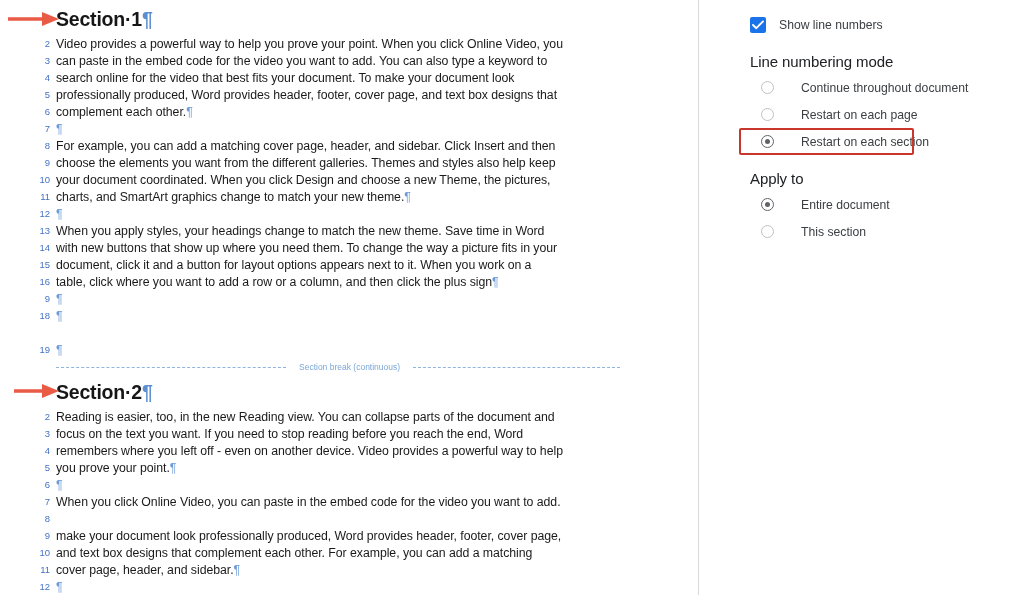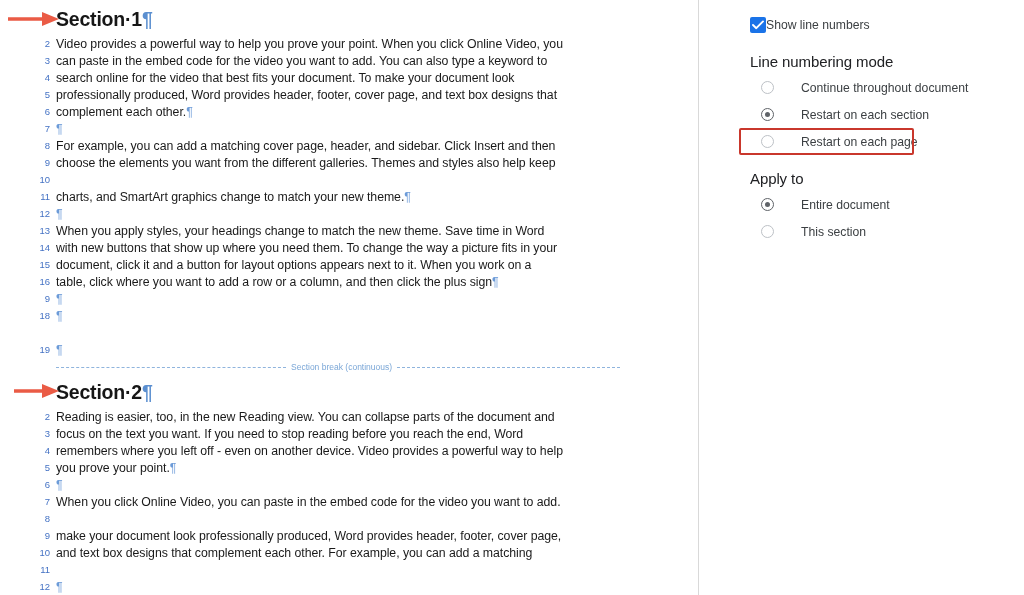--- a/index.html
+++ b/index.html
@@ -95,21 +95,21 @@
   
   .sec-break {
     display: flex;
     align-items: center;
     height: 16px;
     padding-left: 56px;
     padding-right: 78px;
     box-sizing: border-box;
     font-size: 8.5px;
     color: #7ba7d7;
-    gap: 0;
+    gap: 8px;
   }
   .sec-break .dashL {
     flex: 0 0 230px;
     border-top: 1px dashed #8fb4dd;
     height: 0;
   }
   .sec-break .sb-label {
     padding: 0 5px;
     white-space: nowrap;
     font-family: "Liberation Sans", sans-serif;
@@ -174,20 +174,21 @@
     position: absolute;
     left: 51px;
     top: 0;
     width: 270px;
   }
 
   .chk-row {
     display: flex;
     align-items: center;
     margin-top: 17px;
+    gap: 13px;
   }
   .checkbox {
     width: 16px;
     height: 16px;
     min-width: 16px;
     background: #1a73e8;
     border-radius: 2px;
     position: relative;
   }
   .checkbox svg {
@@ -303,20 +304,21 @@
           <div class="doc-line">
             <span class="ln">8</span>
             <span class="ltext">For example, you can add a matching cover page, header, and sidebar. Click Insert and then</span>
           </div>
           <div class="doc-line">
             <span class="ln">9</span>
             <span class="ltext">choose the elements you want from the different galleries. Themes and styles also help keep</span>
           </div>
           <div class="doc-line">
             <span class="ln">10</span>
+            <span class="ltext">your document coordinated. When you click Design and choose a new Theme, the pictures,</span>
           </div>
           <div class="doc-line">
             <span class="ln">11</span>
             <span class="ltext">charts, and SmartArt graphics change to match your new theme.<span class="pil">¶</span></span>
           </div>
           <div class="doc-line empty-row">
             <span class="ln">12</span>
             <span class="ltext"><span class="pil">¶</span></span>
           </div>
           <div class="doc-line">
@@ -390,20 +392,21 @@
           <div class="doc-line">
             <span class="ln">9</span>
             <span class="ltext">make your document look professionally produced, Word provides header, footer, cover page,</span>
           </div>
           <div class="doc-line">
             <span class="ln">10</span>
             <span class="ltext">and text box designs that complement each other. For example, you can add a matching</span>
           </div>
           <div class="doc-line">
             <span class="ln">11</span>
+            <span class="ltext">cover page, header, and sidebar.<span class="pil">¶</span></span>
           </div>
           <div class="doc-line empty-row">
             <span class="ln">12</span>
             <span class="ltext"><span class="pil">¶</span></span>
           </div>
         </div>
       </div>
 
     <div class="arrow" style="top:11px;">
       <svg width="52" height="16" viewBox="0 0 52 16" xmlns="http://www.w3.org/2000/svg">
@@ -435,27 +438,27 @@
       </div>
 
       <div class="group-title">Line numbering mode</div>
 
       <div class="radio-row">
         <span class="radio"></span>
         <span class="radio-label">Continue throughout document</span>
       </div>
 
       <div class="radio-row">
+        <span class="radio"></span>
+        <span class="radio-label">Restart on each page</span>
+      </div>
+
+      <div class="radio-row">
         <span class="radio checked"></span>
         <span class="radio-label">Restart on each section</span>
-      </div>
-
-      <div class="radio-row">
-        <span class="radio"></span>
-        <span class="radio-label">Restart on each page</span>
       </div>
 
       <div class="group-title apply">Apply to</div>
 
       <div class="radio-row">
         <span class="radio checked"></span>
         <span class="radio-label">Entire document</span>
       </div>
 
       <div class="radio-row">

